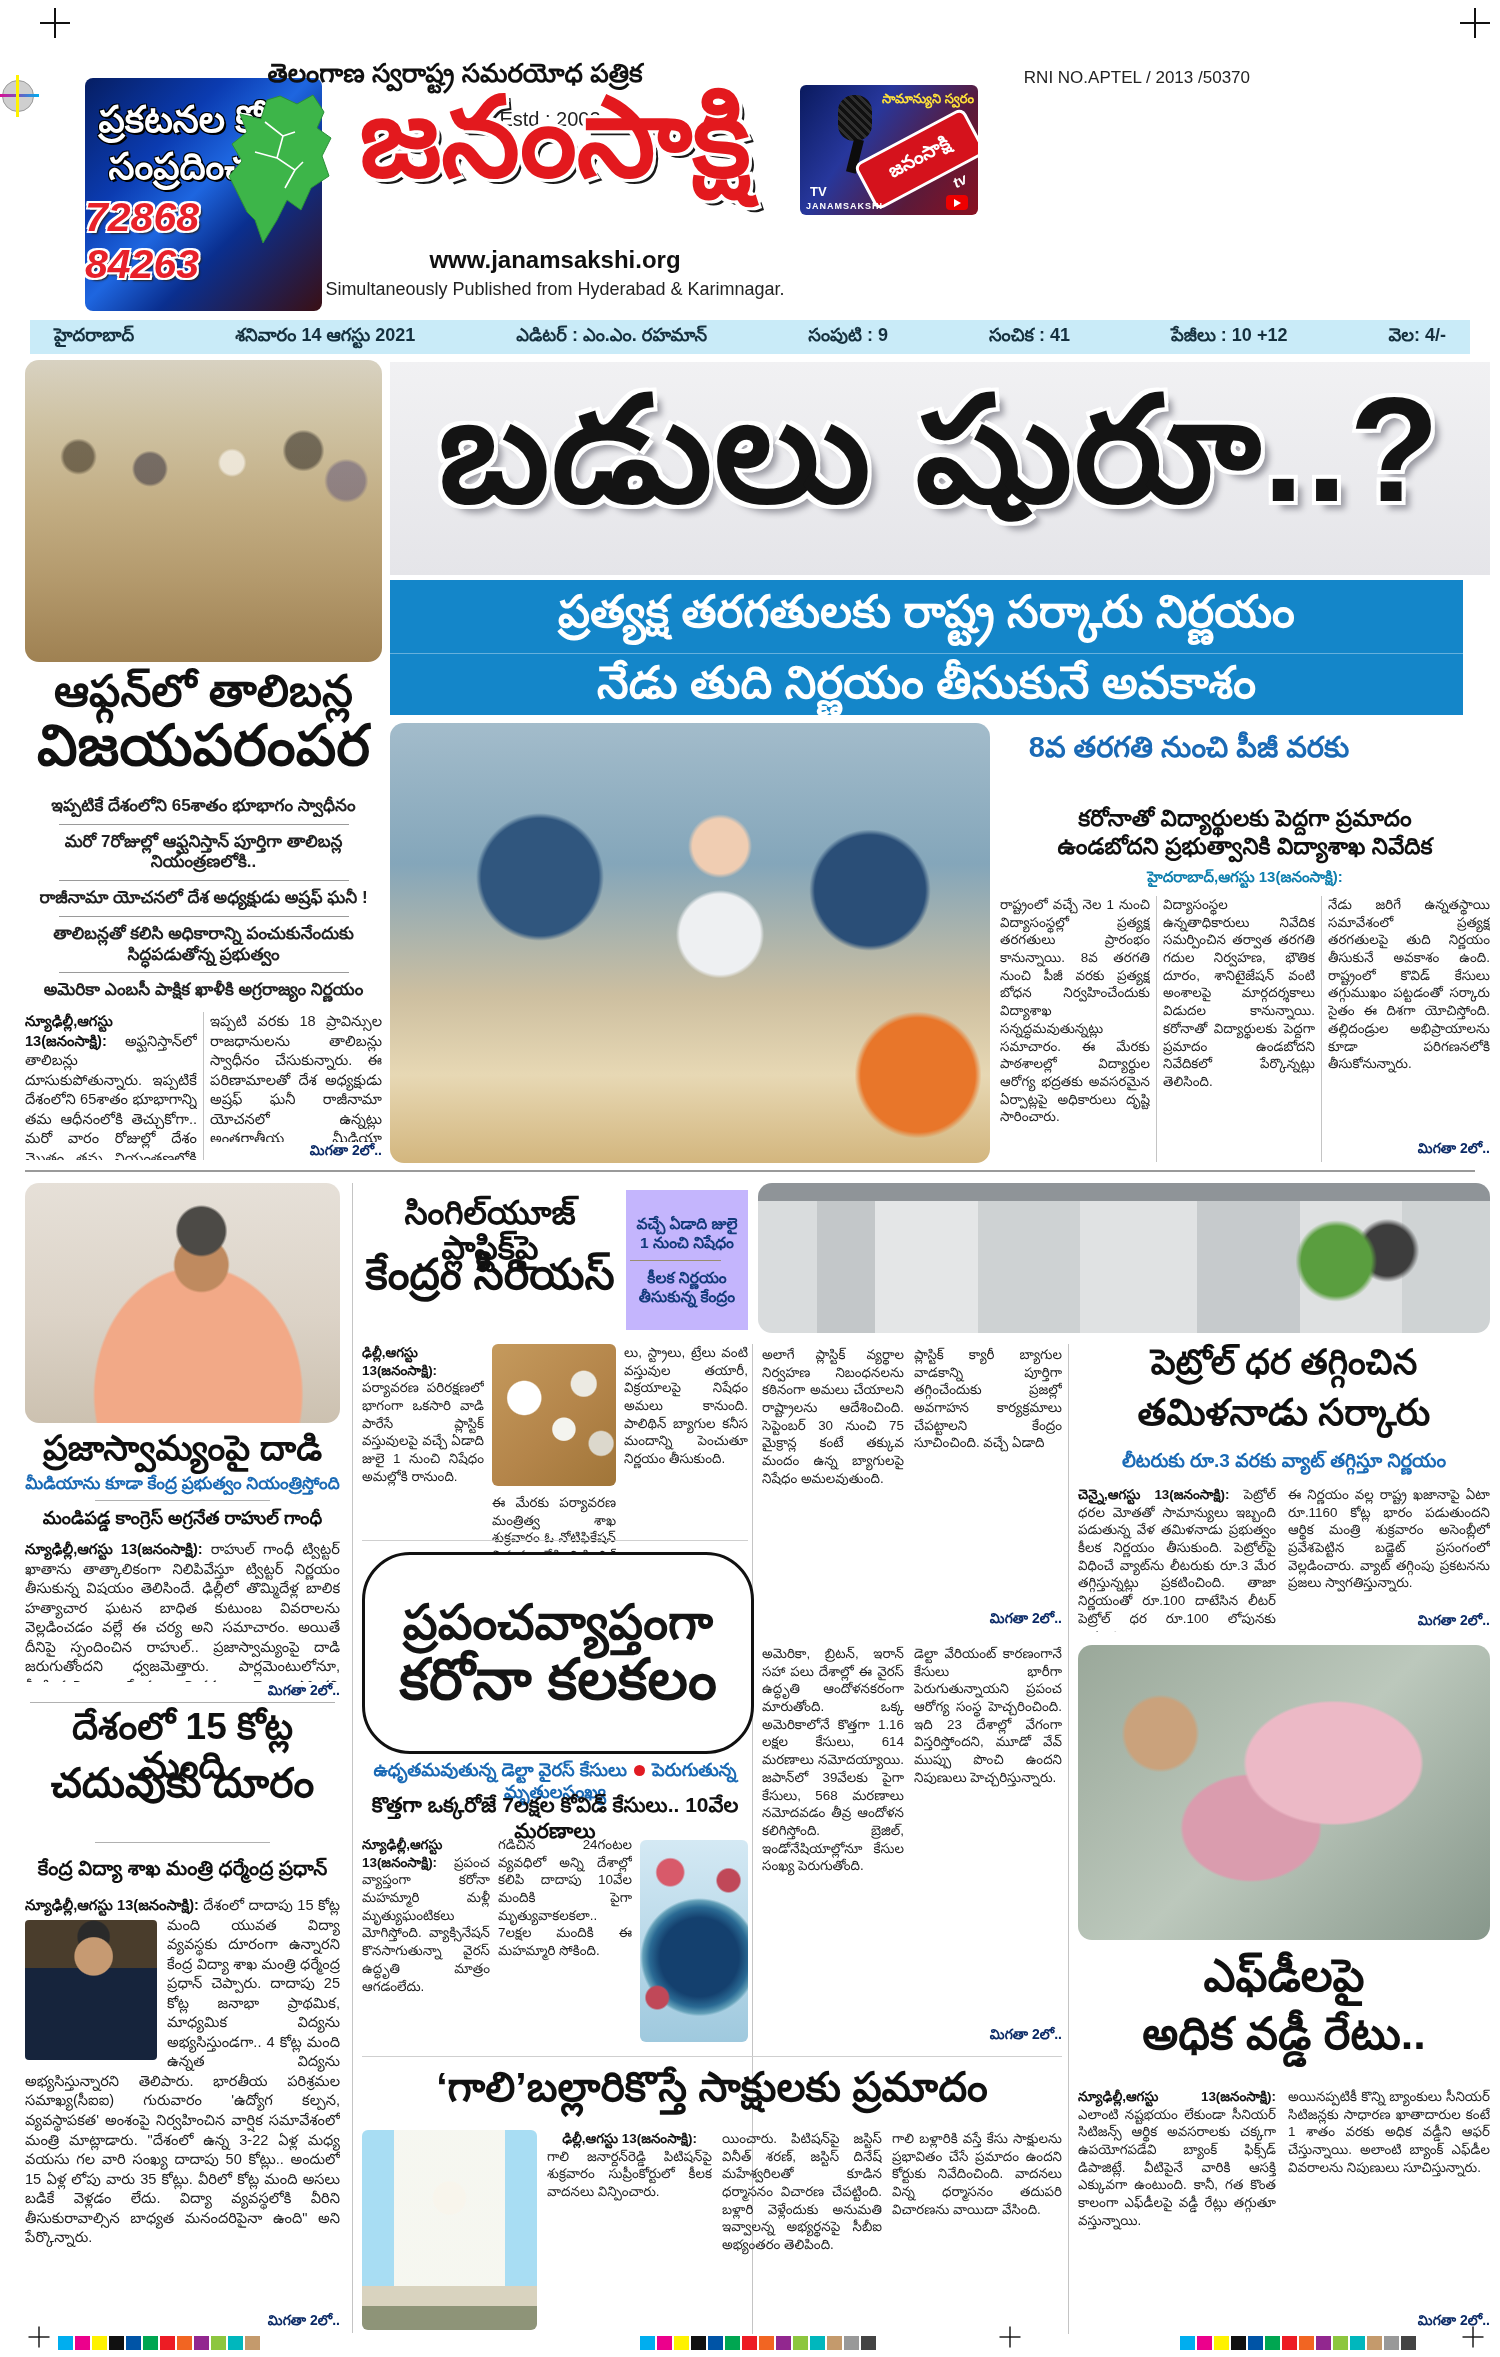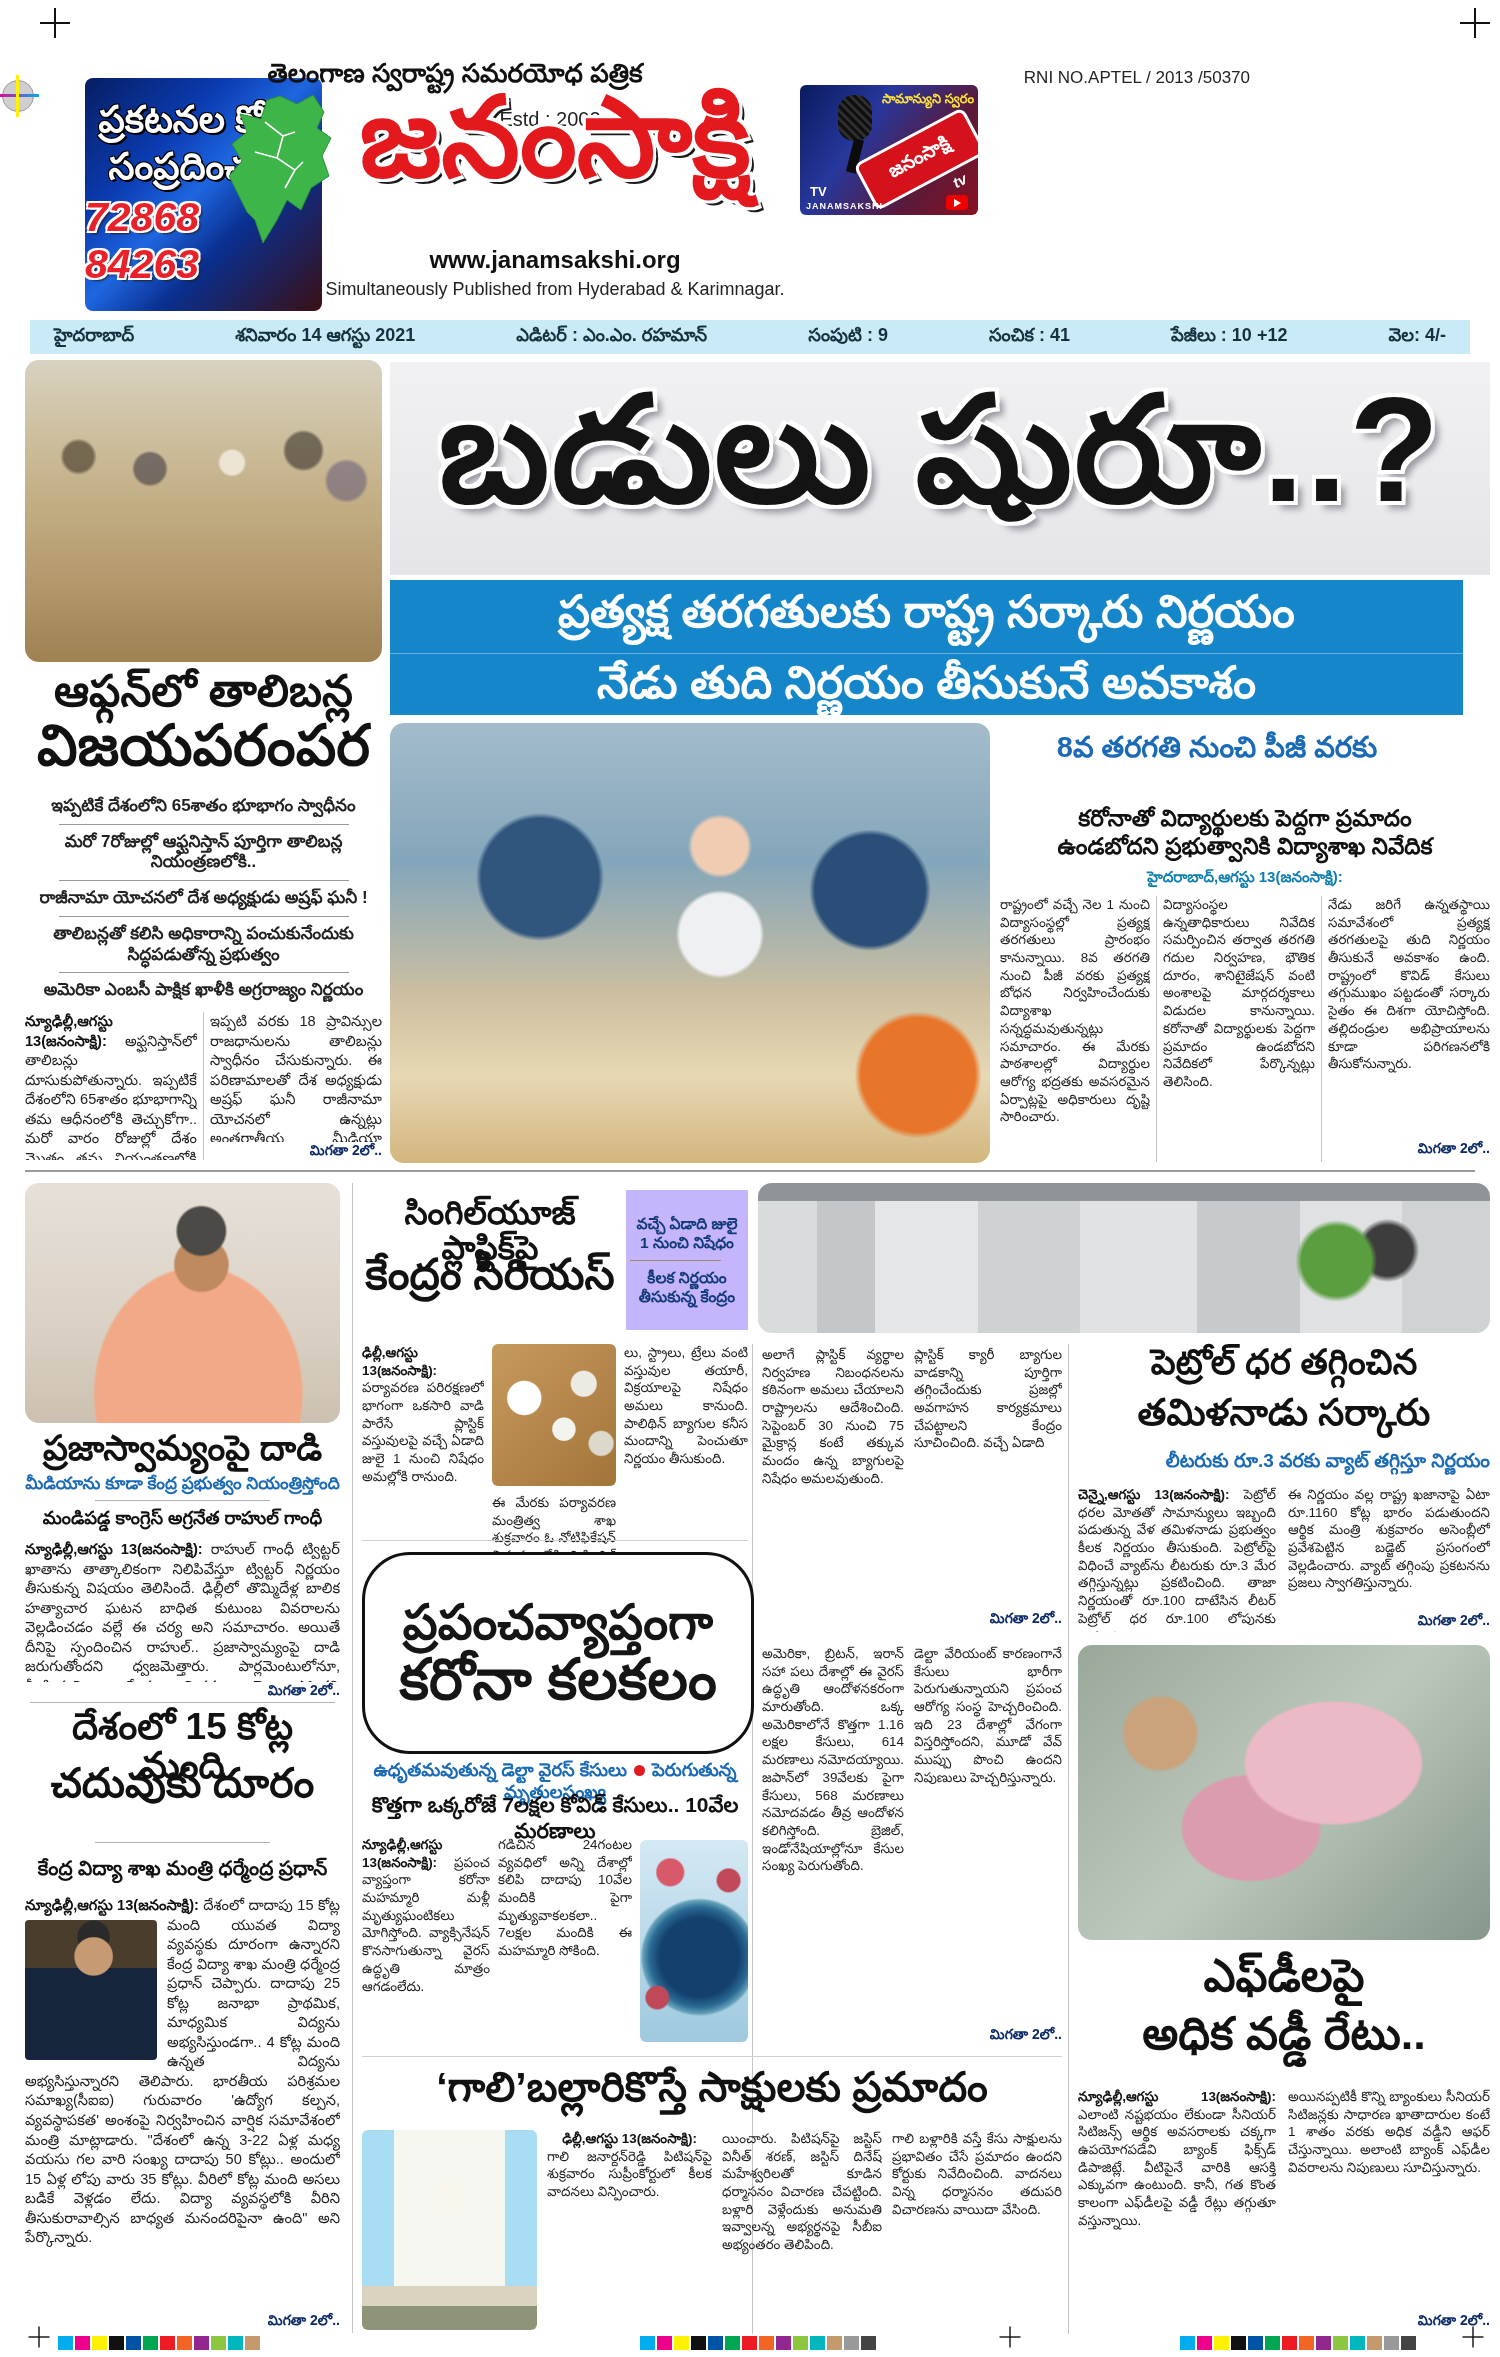--- a/index.html
+++ b/index.html
@@ -209,21 +209,21 @@
 
   <div class="abs leadbox">
     <div class="t">బడులు షురూ..?</div>
   </div>
   <div class="abs band">
     <div class="b1">ప్రత్యక్ష తరగతులకు రాష్ట్ర సర్కారు నిర్ణయం</div>
     <div class="b2">నేడు తుది నిర్ణయం తీసుకునే అవకాశం</div>
   </div>
   <div class="abs photo ph-school" style="left:390px;top:723px;width:600px;height:440px;"></div>
 
-  <div class="abs subblue" style="left:972px;top:730px;width:490px;font-size:29px;">
+  <div class="abs subblue" style="left:944px;top:730px;width:490px;font-size:29px;">
     <div>8వ తరగతి నుంచి పీజీ వరకు</div>
   </div>
   <div class="abs subblack" style="left:1000px;top:804px;width:490px;font-size:23px;">
     <div>కరోనాతో విద్యార్థులకు పెద్దగా ప్రమాదం</div>
     <div>ఉండబోదని ప్రభుత్వానికి విద్యాశాఖ నివేదిక</div>
   </div>
   <div class="abs dl-blue" style="left:1000px;top:868px;width:490px;text-align:center;font-size:15px;">హైదరాబాద్,ఆగస్టు 13(జనంసాక్షి):</div>
   <div class="abs bodytxt small" style="left:1000px;top:896px;width:150px;height:266px;overflow:hidden;">రాష్ట్రంలో వచ్చే నెల 1 నుంచి విద్యాసంస్థల్లో ప్రత్యక్ష తరగతులు ప్రారంభం కానున్నాయి. 8వ తరగతి నుంచి పీజీ వరకు ప్రత్యక్ష బోధన నిర్వహించేందుకు విద్యాశాఖ సన్నద్ధమవుతున్నట్లు సమాచారం. ఈ మేరకు పాఠశాలల్లో విద్యార్థుల ఆరోగ్య భద్రతకు అవసరమైన ఏర్పాట్లపై అధికారులు దృష్టి సారించారు.</div>
   <div class="abs vrule" style="left:1156px;top:896px;height:266px;"></div>
   <div class="abs bodytxt small" style="left:1163px;top:896px;width:152px;height:266px;overflow:hidden;">విద్యాసంస్థల ఉన్నతాధికారులు నివేదిక సమర్పించిన తర్వాత తరగతి గదుల నిర్వహణ, భౌతిక దూరం, శానిటైజేషన్ వంటి అంశాలపై మార్గదర్శకాలు విడుదల కానున్నాయి. కరోనాతో విద్యార్థులకు పెద్దగా ప్రమాదం ఉండబోదని నివేదికలో పేర్కొన్నట్లు తెలిసింది.</div>
@@ -276,21 +276,21 @@
 
   <div class="abs photo ph-pumps" style="left:758px;top:1183px;width:732px;height:150px;"></div>
   <div class="abs vrule" style="left:752px;top:1344px;height:990px;"></div>
   <div class="abs bodytxt small" style="left:762px;top:1346px;width:142px;height:286px;overflow:hidden;">అలాగే ప్లాస్టిక్ వ్యర్థాల నిర్వహణ నిబంధనలను కఠినంగా అమలు చేయాలని రాష్ట్రాలను ఆదేశించింది. సెప్టెంబర్ 30 నుంచి 75 మైక్రాన్ల కంటే తక్కువ మందం ఉన్న బ్యాగులపై నిషేధం అమలవుతుంది.</div>
   <div class="abs bodytxt small" style="left:914px;top:1346px;width:148px;height:262px;overflow:hidden;">ప్లాస్టిక్ క్యారీ బ్యాగుల వాడకాన్ని పూర్తిగా తగ్గించేందుకు ప్రజల్లో అవగాహన కార్యక్రమాలు చేపట్టాలని కేంద్రం సూచించింది. వచ్చే ఏడాది</div>
   <div class="abs more" style="left:940px;top:1610px;width:122px;">మిగతా 2లో..</div>
 
   <div class="abs vrule" style="left:1068px;top:1344px;height:990px;"></div>
   <div class="abs headline" style="left:1078px;top:1344px;width:412px;font-size:35px;">పెట్రోల్ ధర తగ్గించిన</div>
   <div class="abs headline" style="left:1078px;top:1394px;width:412px;font-size:37px;">తమిళనాడు సర్కారు</div>
-  <div class="abs subblue" style="left:1078px;top:1450px;width:412px;font-size:19px;text-align:right;">లీటరుకు రూ.3 వరకు వ్యాట్ తగ్గిస్తూ నిర్ణయం</div>
+  <div class="abs subblue" style="left:1078px;top:1450px;width:412px;font-size:19px;">లీటరుకు రూ.3 వరకు వ్యాట్ తగ్గిస్తూ నిర్ణయం</div>
   <div class="abs bodytxt small" style="left:1078px;top:1486px;width:198px;height:146px;overflow:hidden;">
     <span class="dl">చెన్నై,ఆగస్టు 13(జనంసాక్షి):</span>
     <span>పెట్రోల్ ధరల మోతతో సామాన్యులు ఇబ్బంది పడుతున్న వేళ తమిళనాడు ప్రభుత్వం కీలక నిర్ణయం తీసుకుంది. పెట్రోల్‌పై విధించే వ్యాట్‌ను లీటరుకు రూ.3 మేర తగ్గిస్తున్నట్లు ప్రకటించింది. తాజా నిర్ణయంతో రూ.100 దాటేసిన లీటర్ పెట్రోల్ ధర రూ.100 లోపునకు రానుంది.</span>
   </div>
   <div class="abs bodytxt small" style="left:1288px;top:1486px;width:202px;height:124px;overflow:hidden;">ఈ నిర్ణయం వల్ల రాష్ట్ర ఖజానాపై ఏటా రూ.1160 కోట్ల భారం పడుతుందని ఆర్థిక మంత్రి శుక్రవారం అసెంబ్లీలో ప్రవేశపెట్టిన బడ్జెట్ ప్రసంగంలో వెల్లడించారు. వ్యాట్ తగ్గింపు ప్రకటనను ప్రజలు స్వాగతిస్తున్నారు.</div>
   <div class="abs more" style="left:1368px;top:1612px;width:122px;">మిగతా 2లో..</div>
 
   <div class="abs hrule" style="left:362px;top:1540px;width:386px;background:#cfcfcf;"></div>
   <div class="abs coronabox">
     <div class="c1">ప్రపంచవ్యాప్తంగా</div>

